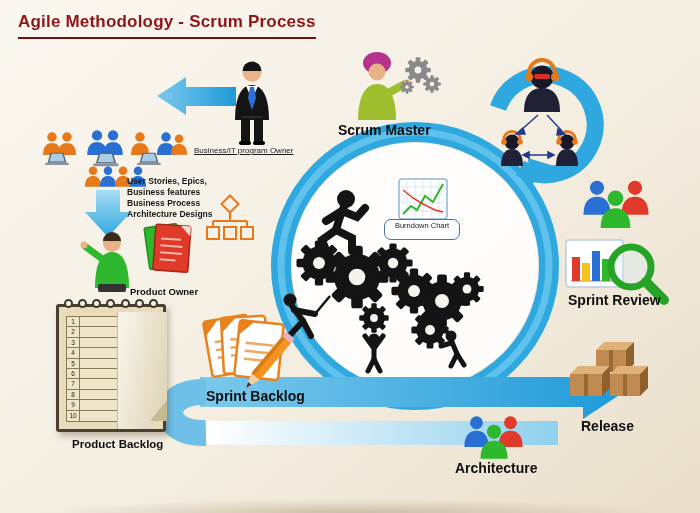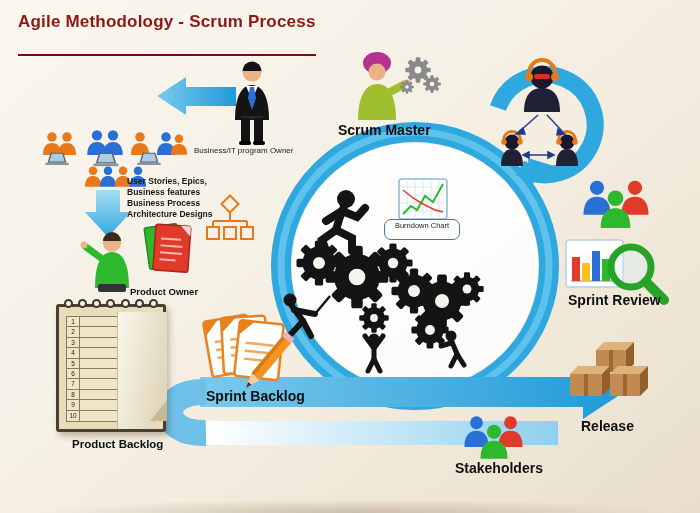--- a/index.html
+++ b/index.html
@@ -1,24 +1,24 @@
 <!DOCTYPE html>
 <html><head>
 <meta charset="utf-8">
 <style>
   * { margin:0; padding:0; box-sizing:border-box; }
   html,body { width:700px; height:513px; font-family:"Liberation Sans", sans-serif; }
   .stage { position:relative; width:700px; height:513px; overflow:hidden;
            background:linear-gradient(140deg,#faf7f0 0%,#f4eee1 55%,#e9decb 100%); }
   .art { position:absolute; left:0; top:0; }
   h1.title { position:absolute; left:18px; top:12px; font-size:17px; font-weight:bold;
-             color:#8e1515; border-bottom:2px solid #701010; padding-bottom:22px; letter-spacing:.2px; }
+             color:#8e1515; border-bottom:2px solid #701010; padding-bottom:5px; letter-spacing:.2px; }
   .txt { position:absolute; color:#1a1a1a; white-space:pre-line; }
   .team-text   { left:44px;  top:84px;  width:118px; font-size:8.5px; line-height:1.3; font-weight:bold; text-align:center; }
-  .owner-lbl   { left:194px; top:146px; width:116px; font-size:8px; }
+  .owner-lbl   { left:194px; top:146px; width:116px; font-size:8px;text-decoration:underline; }
   .stories-text{ left:127px; top:176px; width:102px; font-size:8.5px; line-height:1.3; font-weight:bold; }
   .blabel { position:absolute; font-weight:bold; font-size:14px; color:#0f0f0f; }
   #lbl-scrum-master   { left:338px; top:122px; }
   #lbl-sprint-backlog { left:206px; top:388px; }
   #lbl-product-backlog{ left:72px;  top:438px; font-size:11.5px; }
   #lbl-product-owner  { left:118px; top:286px; font-size:9.5px;margin-left:12px; }
   #lbl-sprint-review  { left:568px; top:292px; }
   #lbl-release        { left:581px; top:418px; }
   #lbl-retrospective  { left:455px; top:460px; }
   .burndown-pill { position:absolute; left:384px; top:219px; width:76px; height:21px; line-height:12px;
@@ -415,16 +415,16 @@
     <div class="np-fold"></div>
   </div>
 
   <div class="blabel" id="lbl-scrum-master">Scrum Master</div>
   <div class="burndown-pill">Burndown Chart</div>
   <div class="blabel" id="lbl-sprint-backlog">Sprint  Backlog</div>
   <div class="blabel" id="lbl-product-backlog">Product Backlog</div>
   <div class="blabel" id="lbl-product-owner">Product Owner</div>
   <div class="blabel" id="lbl-sprint-review">Sprint Review</div>
   <div class="blabel" id="lbl-release">Release</div>
-  <div class="blabel" id="lbl-retrospective">Stakeholders</div>
+  <div class="blabel" id="lbl-retrospective">Architecture</div>
 
   <div class="floor-shadow"></div>
 </div>
 
 </body></html>

